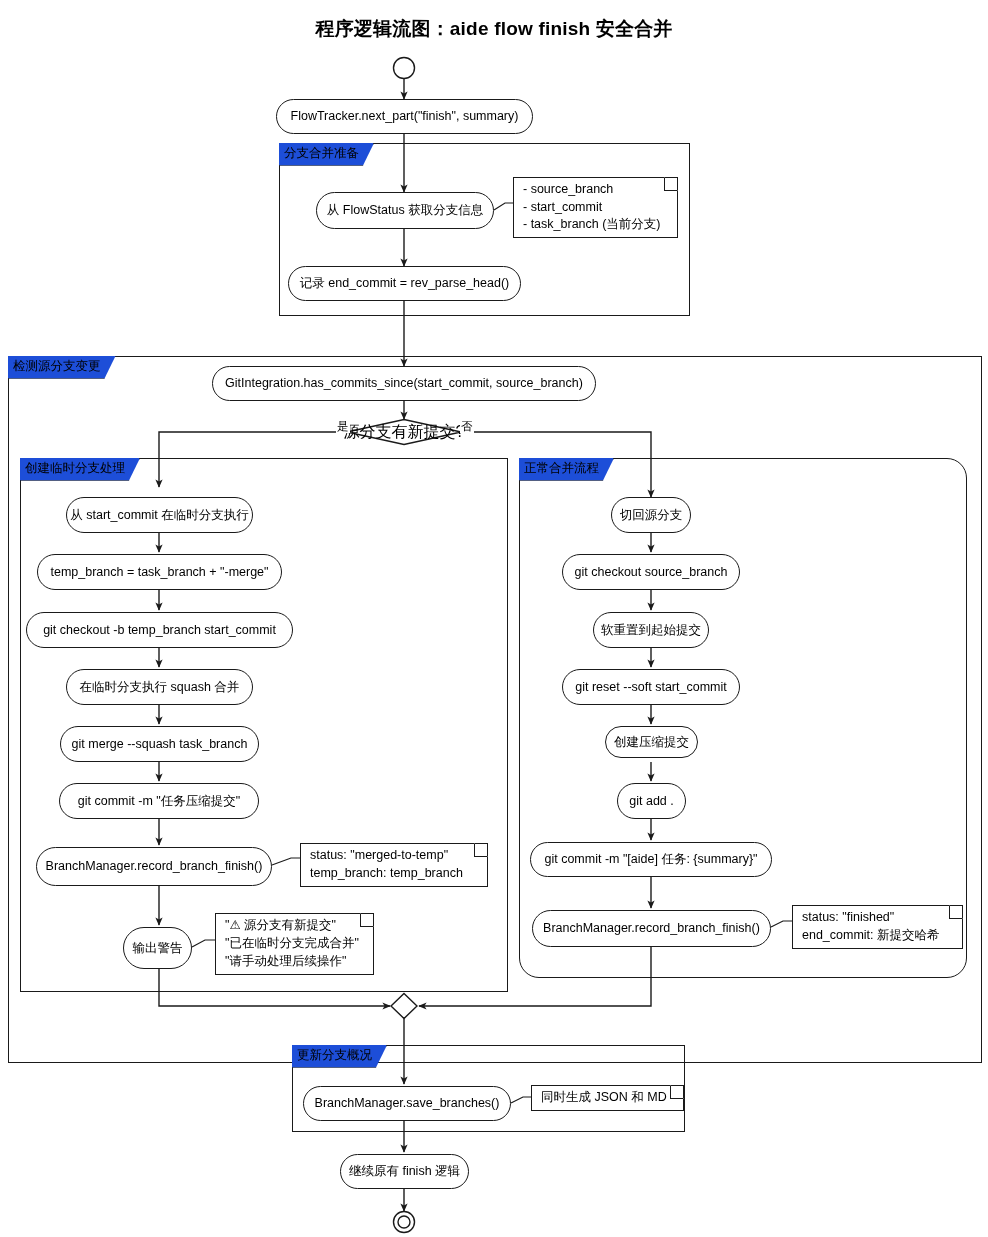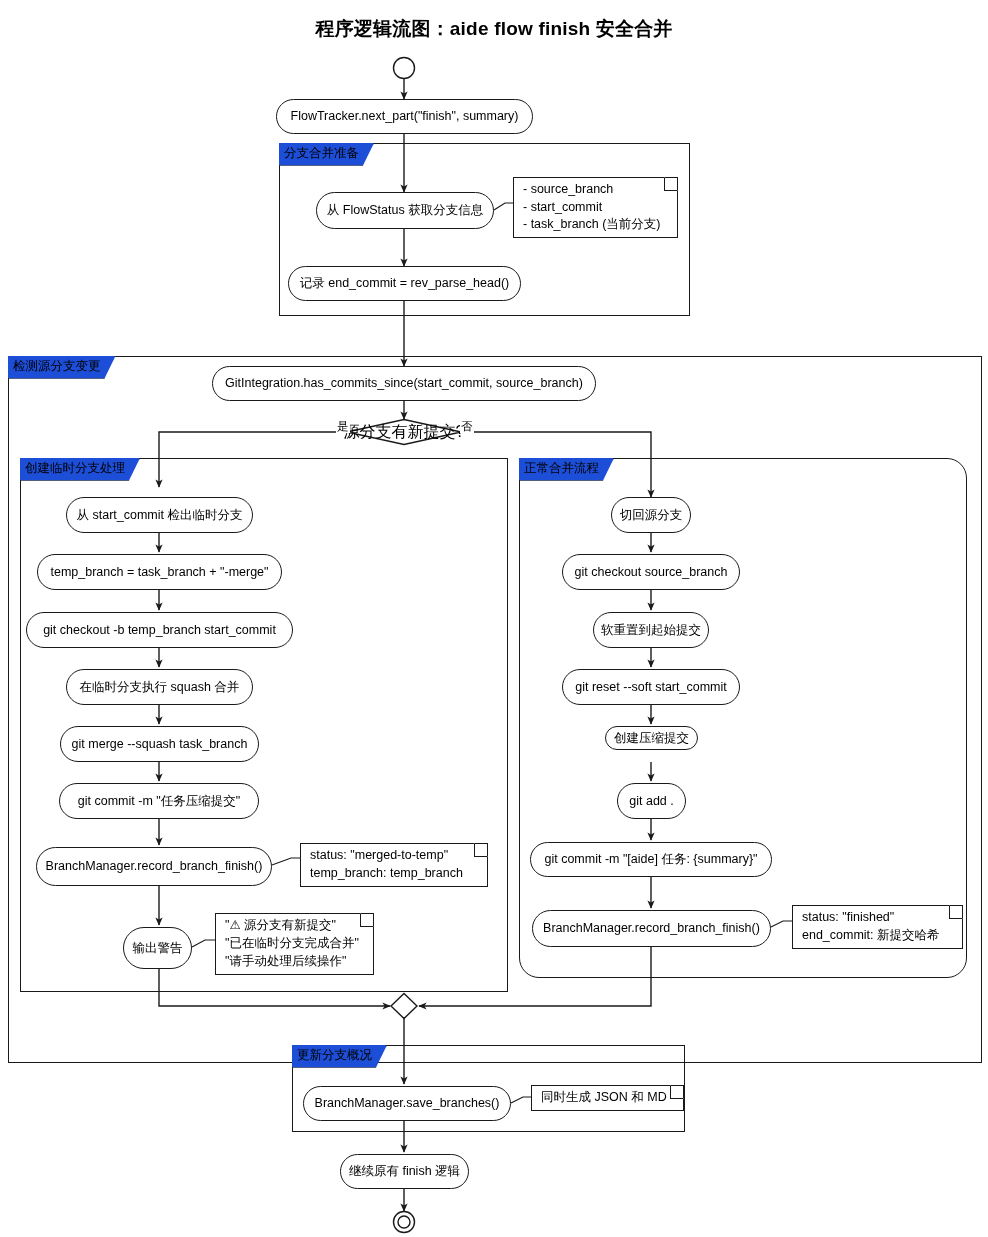--- a/index.html
+++ b/index.html
@@ -156,21 +156,21 @@
 
 <div class="abs node" style="left:288px;top:266px;width:233px;height:35px;">记录 end_commit = rev_parse_head()</div>
 
 <div class="abs node" style="left:212px;top:366px;width:384px;height:35px;">GitIntegration.has_commits_since(start_commit, source_branch)</div>
 
 <div class="abs" style="left:347px;top:419px;width:114px;height:26px;display:flex;align-items:center;justify-content:center;font-size:16px;white-space:nowrap;">源分支有新提交?</div>
 
 <div class="edgelbl" style="left:336px;top:421px;">是</div>
 <div class="edgelbl" style="left:460px;top:421px;">否</div>
 
-<div class="abs node" style="left:66px;top:497px;width:187px;height:36px;">从 start_commit 检出临时分支</div>
+<div class="abs node" style="left:66px;top:497px;width:187px;height:36px;">从 start_commit 在临时分支执行</div>
 
 <div class="abs node" style="left:37px;top:554px;width:245px;height:36px;">temp_branch = task_branch + "-merge"</div>
 
 <div class="abs node" style="left:26px;top:612px;width:267px;height:36px;">git checkout -b temp_branch start_commit</div>
 
 <div class="abs node" style="left:66px;top:669px;width:187px;height:36px;">在临时分支执行 squash 合并</div>
 
 <div class="abs node" style="left:60px;top:726px;width:199px;height:36px;">git merge --squash task_branch</div>
 
 <div class="abs node" style="left:59px;top:783px;width:200px;height:36px;">git commit -m "任务压缩提交"</div>
@@ -180,21 +180,21 @@
 <div class="abs node" style="left:123px;top:927px;width:69px;height:42px;">输出警告</div>
 
 <div class="abs node" style="left:611px;top:497px;width:80px;height:36px;">切回源分支</div>
 
 <div class="abs node" style="left:562px;top:554px;width:178px;height:36px;">git checkout source_branch</div>
 
 <div class="abs node" style="left:593px;top:612px;width:116px;height:36px;">软重置到起始提交</div>
 
 <div class="abs node" style="left:562px;top:669px;width:178px;height:36px;">git reset --soft start_commit</div>
 
-<div class="abs node" style="left:605px;top:726px;width:93px;height:24px;">创建压缩提交</div>
+<div class="abs node" style="left:605px;top:726px;width:93px;height:32px;">创建压缩提交</div>
 
 <div class="abs node" style="left:617px;top:783px;width:69px;height:36px;">git add .</div>
 
 <div class="abs node" style="left:530px;top:842px;width:242px;height:35px;">git commit -m "[aide] 任务: {summary}"</div>
 
 <div class="abs node" style="left:532px;top:910px;width:239px;height:37px;">BranchManager.record_branch_finish()</div>
 
 <div class="abs node" style="left:303px;top:1086px;width:208px;height:35px;">BranchManager.save_branches()</div>
 
 <div class="abs node" style="left:340px;top:1154px;width:129px;height:35px;">继续原有 finish 逻辑</div>

